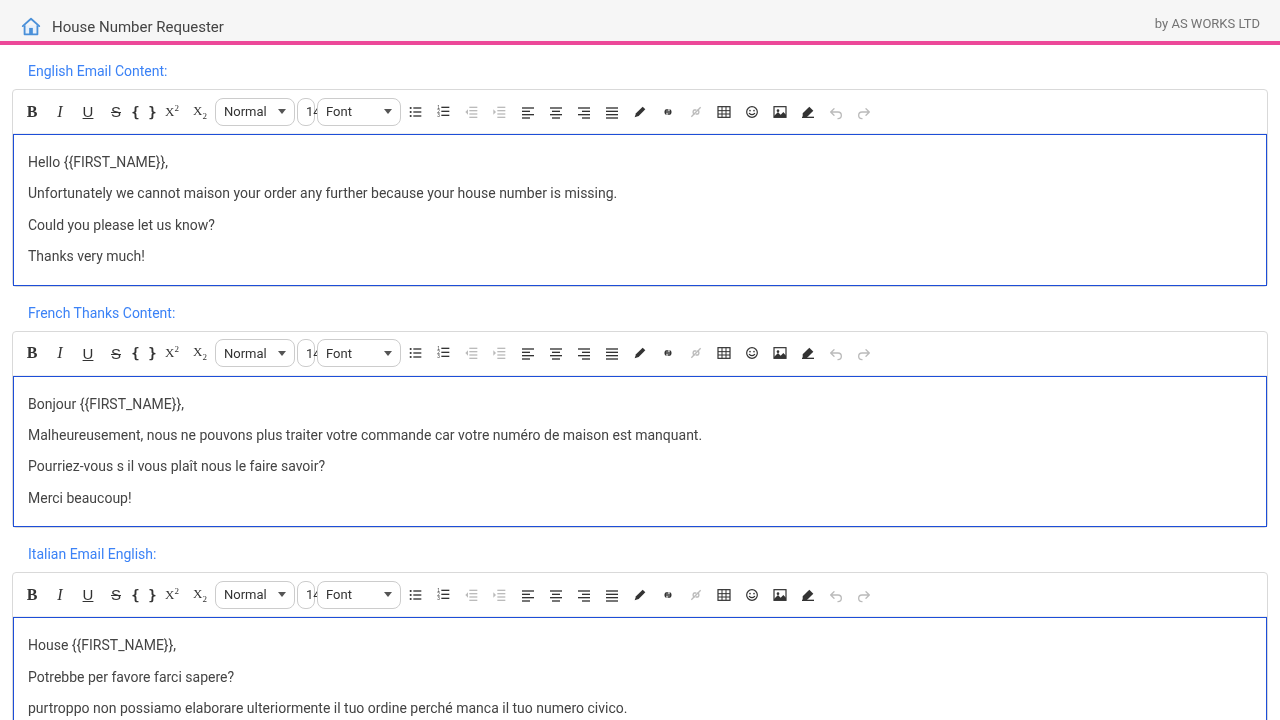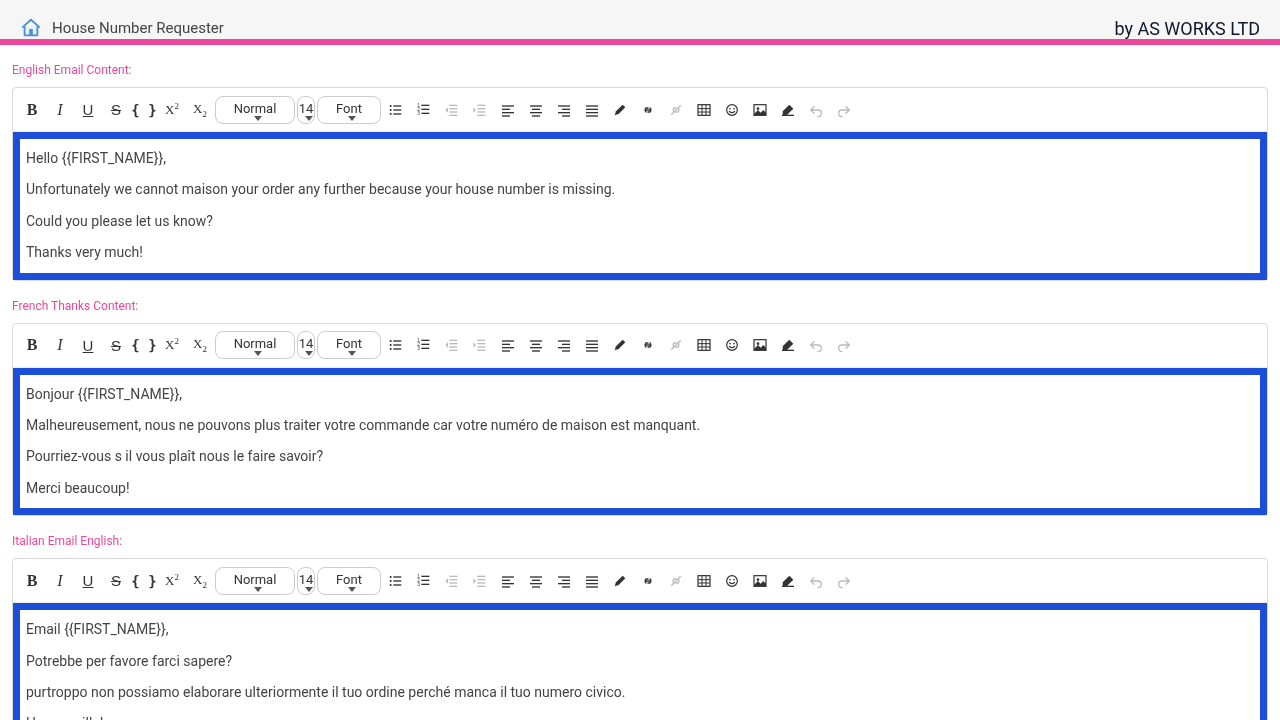--- a/index.html
+++ b/index.html
@@ -4,47 +4,47 @@
 <style>
   * { box-sizing: border-box; margin: 0; padding: 0; }
   body {
     font-family: -apple-system, BlinkMacSystemFont, "Segoe UI", Roboto, Arial, sans-serif;
     font-size: 14px;
     color: #333;
     background: #fff;
   }
   .top-bar {
     background: #f6f6f6;
-    border-bottom: 6px solid #ec4899;
+    border-bottom: 4px solid #ec4899;
     height: 45px;
     display: flex;
-    align-items: flex-end;
-    padding: 0 20px;
+    align-items: flex-start;
+    padding: 16px 20px;
   }
   .top-bar-left {
     display: flex;
     align-items: center;
     gap: 10px;
   }
   .app-title {
     font-size: 15px;
     color: #444;
   }
   .top-bar-right {
     margin-left: auto;
-    font-size: 18px;
-    color: #0f172a;
+    font-size: 13px;
+    color: #737373;
   }
   .content {
     padding: 12px;
   }
   .section-label {
-    font-size: 12px;
-    color: #ec4899;
-    margin: 6px 0 10px 0;
+    font-size: 14px;
+    color: #3b82f6;
+    margin: 6px 0 10px 16px;
   }
   .editor-wrap {
     border: 1px solid #d9d9d9;
     border-radius: 4px;
     margin-bottom: 18px;
   }
   .toolbar {
     display: flex;
     align-items: center;
     padding: 6px 6px;
@@ -70,44 +70,43 @@
     display: inline-flex;
     align-items: center;
     justify-content: space-between;
     border: 1px solid #ccc;
     border-radius: 8px;
     padding: 4px 8px;
     font-size: 13px;
     background: #fff;
     cursor: pointer;
     height: 28px;
-    flex-direction: column;
   }
   .dropdown .caret {
     margin-left: 6px;
     width: 0; height: 0;
     border-left: 4px solid transparent;
     border-right: 4px solid transparent;
     border-top: 5px solid #555;
   }
   .dd-normal { width: 80px; }
   .dd-size   { width: 14px; }
-  .dd-font   { width: 64px; }
+  .dd-font   { width: 84px; }
   .bold-b { font-weight: 800; font-family: Georgia, 'Times New Roman', serif; font-size: 16px; }
   .italic-i { font-style: italic; font-family: Georgia, serif; font-size: 16px; }
   .underline-u { text-decoration: underline; font-size: 15px; }
   .strike-s { text-decoration: line-through; font-size: 15px; }
   .braces { font-family: monospace; font-weight: 600; font-size: 14px; }
   .sup-x, .sub-x { font-family: Georgia, serif; font-size: 13px; text-align: center; }
   .sup-x sup, .sub-x sub { font-size: 9px; }
   .svg-icon { width: 16px; height: 16px; display:block; }
   .editor-body {
-    border: 7px solid #1d4ed8;
+    border: 1px solid #1d4ed8;
     margin: 0;
-    padding: 4px;
+    padding: 12px;
   }
   .editor-body p {
     font-size: 14px;
     color: #444;
     padding: 8px 2px;
     line-height: 1.1;
   }
   .house-icon svg { width: 22px; height: 22px; display:block; }
 </style>
 </head>
@@ -628,20 +627,20 @@
             <path d="M9 7 L4 12 L9 17 M4 12 H15 A5 5 0 0 1 15 22" stroke="#bbb" stroke-width="2" fill="none" stroke-linecap="round" stroke-linejoin="round"></path>
           </svg>
         </button>
         <button class="tbtn disabled">
           <svg class="svg-icon" viewBox="0 0 24 24">
             <path d="M15 7 L20 12 L15 17 M20 12 H9 A5 5 0 0 0 9 22" stroke="#bbb" stroke-width="2" fill="none" stroke-linecap="round" stroke-linejoin="round"></path>
           </svg>
         </button>
       </div>
     <div class="editor-body" contenteditable="true" style="">
-      <p>Email {{FIRST_NAME}},</p>
+      <p>House {{FIRST_NAME}},</p>
       <p>Potrebbe per favore farci sapere?</p>
       <p>purtroppo non possiamo elaborare ulteriormente il tuo ordine perché manca il tuo numero civico.</p>
       <p>House mille!</p>
     </div>
   </div>
 
 </div>
 
 </body></html>

